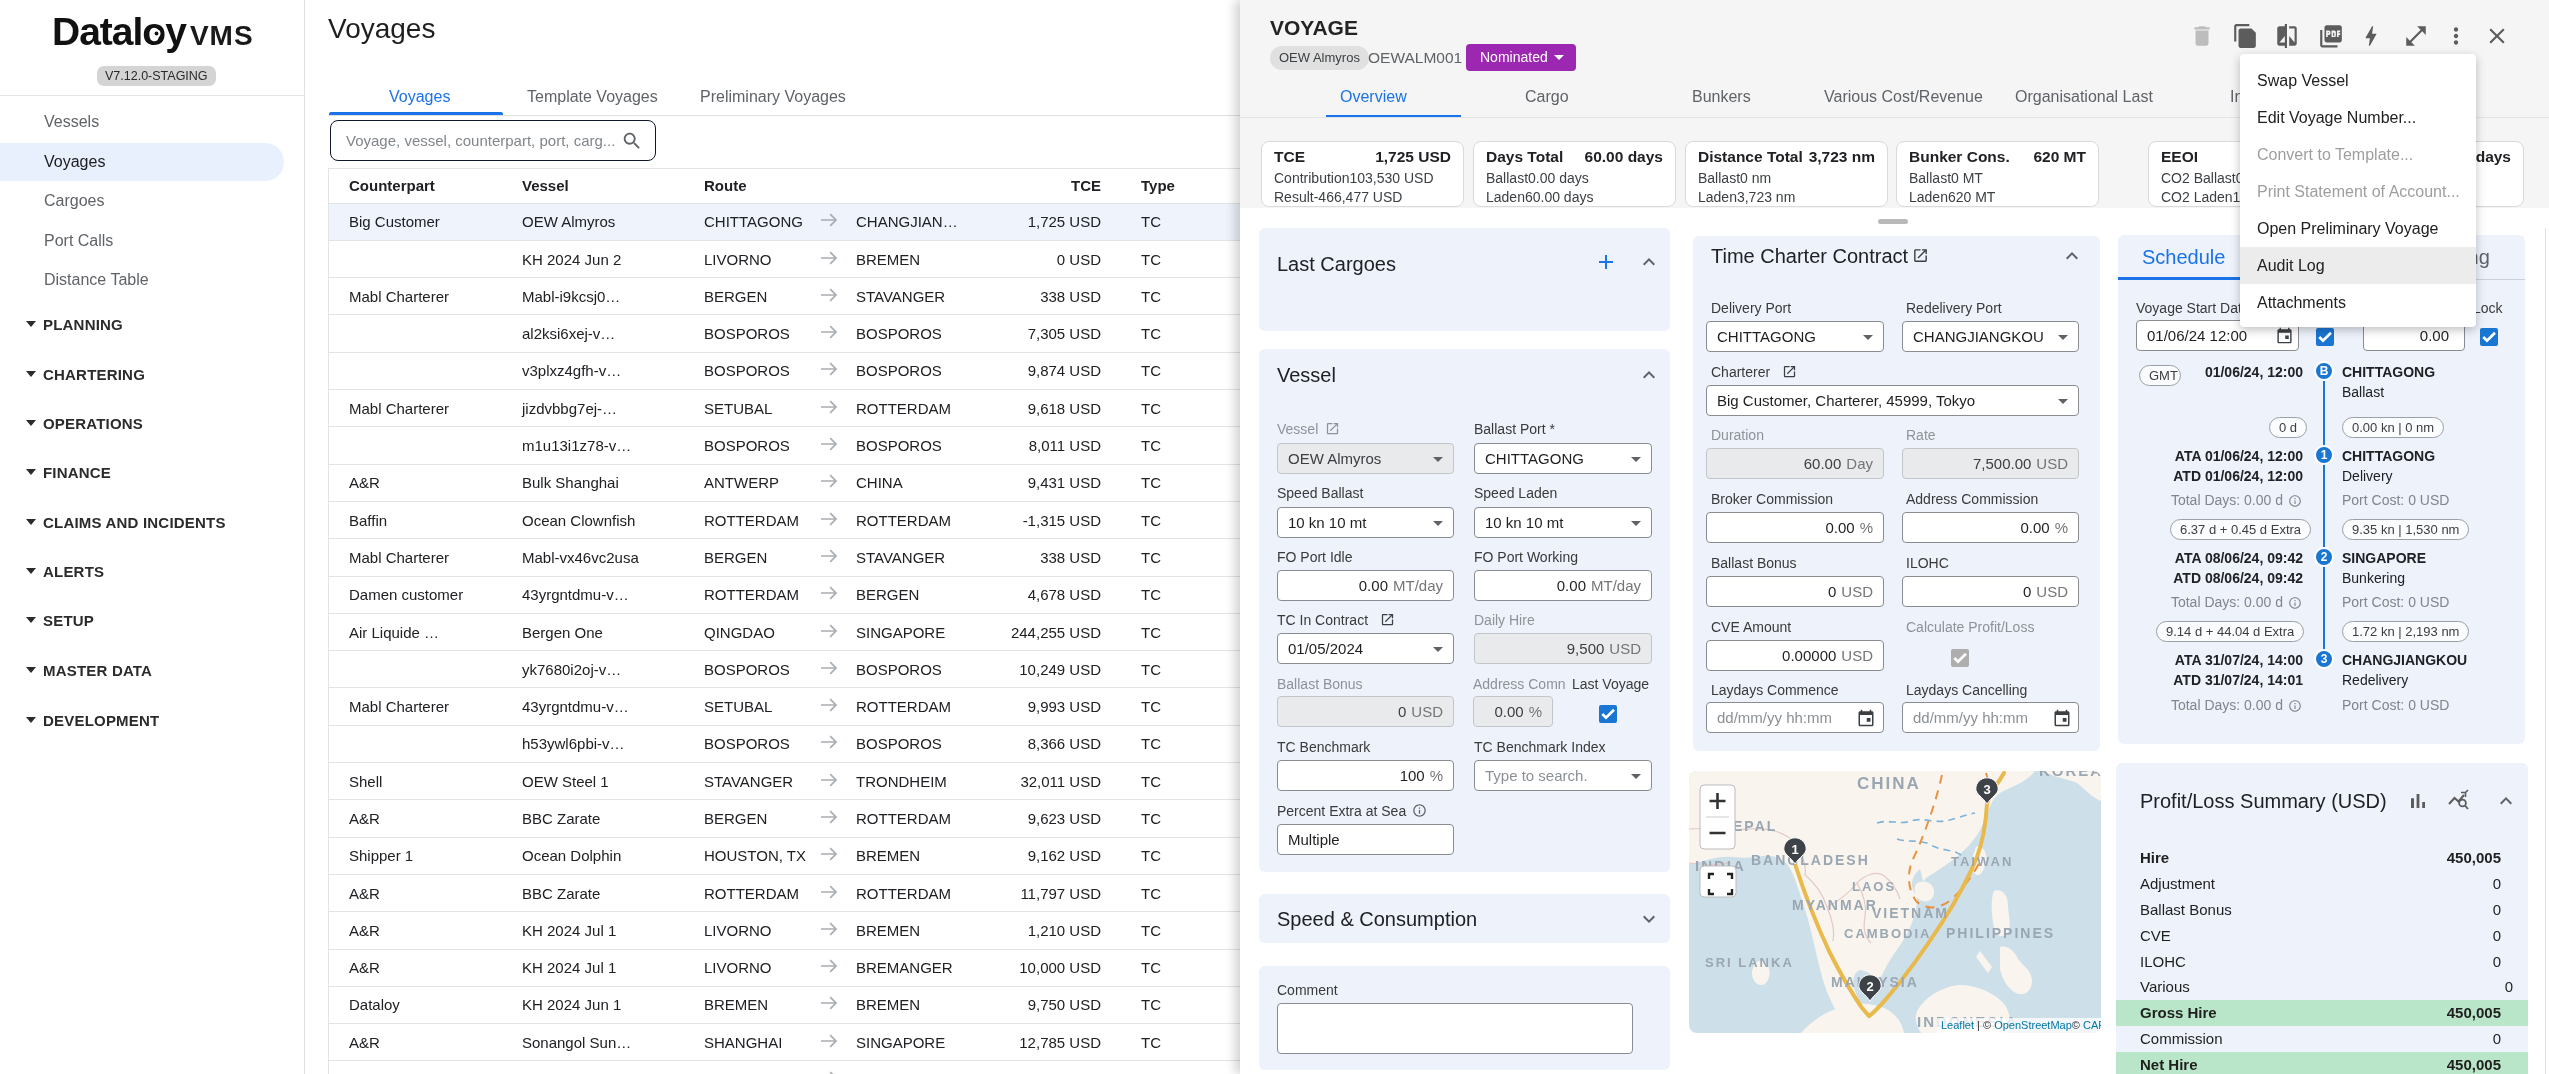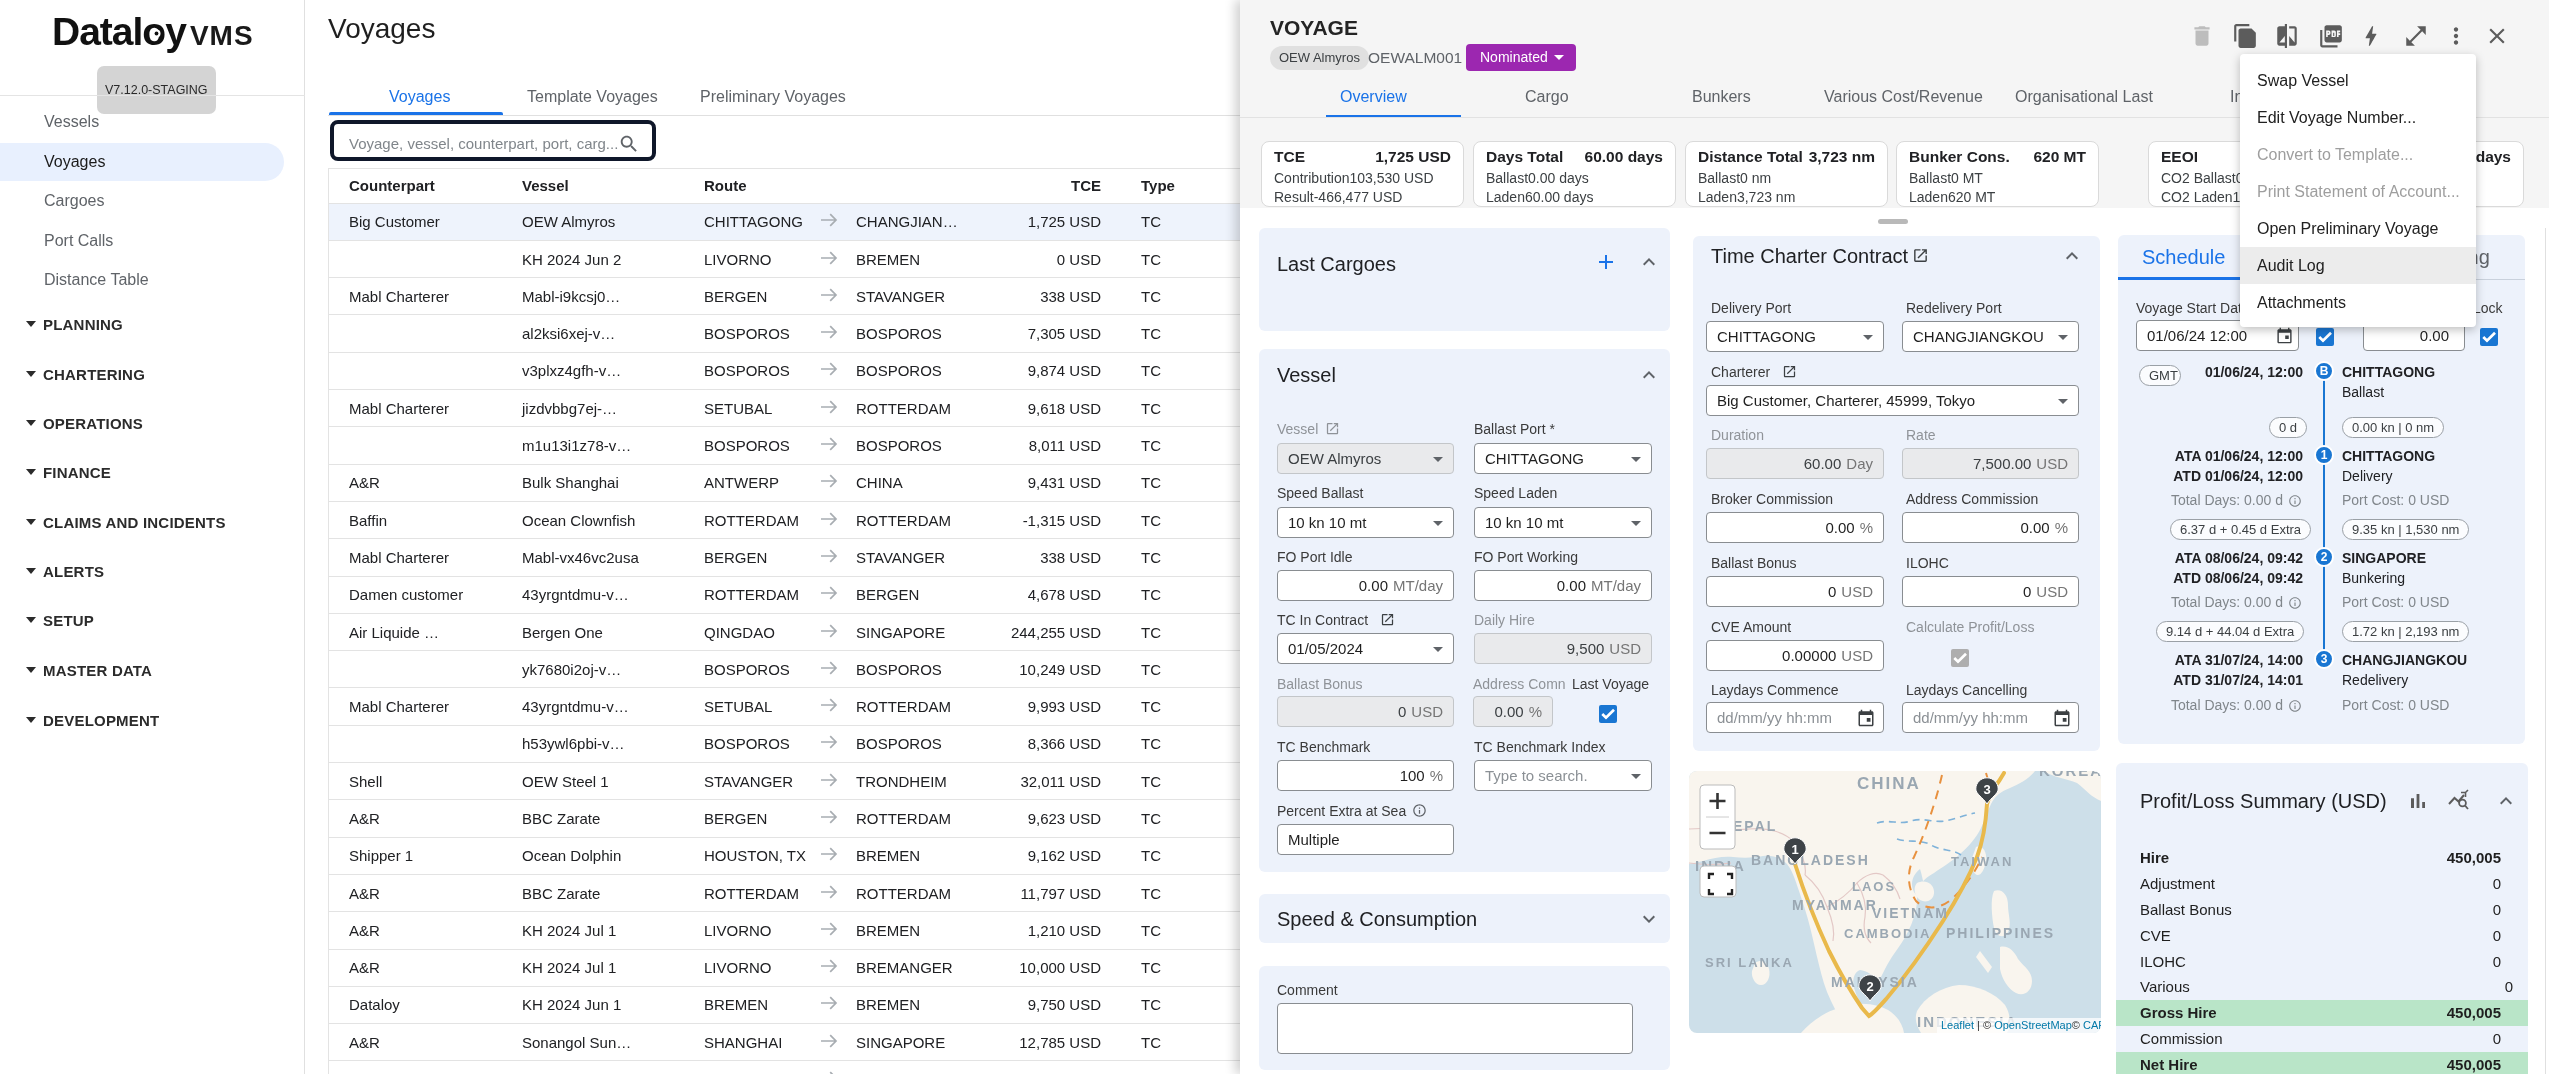--- a/index.html
+++ b/index.html
@@ -3,36 +3,36 @@
 <meta charset="utf-8">
 <style>
 * { margin:0; padding:0; box-sizing:border-box; }
 html,body { width:2549px; height:1074px; overflow:hidden; font-family:"Liberation Sans", sans-serif; background:#fff; color:#1f1f1f; }
 .abs { position:absolute; }
 
 
 #sidebar { position:absolute; left:0; top:0; width:305px; height:1074px; background:#fff; border-right:1px solid #e0e0e0; }
 #logo { position:absolute; left:52px; top:10px; font-size:39px; font-weight:bold; letter-spacing:-1px; color:#111; }
 #logo .vms { font-weight:700; font-size:28px; letter-spacing:1px; color:#1a1a1a; margin-left:4px; }
-#verbadge { position:absolute; left:97px; top:66px; background:#d4d4d4; border-radius:7px; font-size:12.5px; color:#2a2a2a; padding:17px 8px; }
+#verbadge { position:absolute; left:97px; top:66px; background:#d4d4d4; border-radius:7px; font-size:12.5px; color:#2a2a2a; padding:3px 8px; }
 #sidesep { position:absolute; left:0; top:95px; width:305px; height:1px; background:#e4e4e4; }
 .nav { position:absolute; left:44px; font-size:16px; color:#5f6368; }
 .navpill { position:absolute; left:0; top:143px; width:284px; height:38px; background:#e8f0fe; border-radius:0 19px 19px 0; }
 .nav.sel { color:#1b1b1b; }
 .sect { position:absolute; left:43px; font-size:15px; font-weight:bold; color:#2b2b2b; letter-spacing:0.2px; }
 .sect::before { content:""; position:absolute; left:-17px; top:5px; border-left:5px solid transparent; border-right:5px solid transparent; border-top:6px solid #2b2b2b; }
 
 
 #main { position:absolute; left:306px; top:0; width:2243px; height:1074px; background:#fff; }
 #mtitle { position:absolute; left:22px; top:13px; font-size:28px; color:#1f1f1f; }
 .mtab { position:absolute; top:88px; font-size:16px; color:#5f6368; }
 .mtab.act { color:#1a73e8; }
 #mtabline { position:absolute; left:22px; top:115px; width:912px; height:1px; background:#e0e0e0; }
 #mtabind { position:absolute; left:23px; top:112px; width:174px; height:4px; background:#1a73e8; border-radius:2px 2px 0 0; }
-#search { position:absolute; left:24px; top:120px; width:326px; height:41px; border:4px solid #0f172a; border-radius:8px; background:#fff; }
+#search { position:absolute; left:24px; top:120px; width:326px; height:41px; border:1px solid #0f172a; border-radius:8px; background:#fff; }
 #search .ph { position:absolute; left:15px; top:11px; font-size:15px; color:#80868b; width:278px; overflow:hidden; white-space:nowrap; }
 #table { position:absolute; left:22px; top:168px; width:2221px; border-top:1px solid #e3e3e3; border-left:1px solid #e3e3e3; }
 .trow { display:flex; align-items:center; height:37.3px; border-bottom:1px solid #e3e3e3; font-size:15px; color:#202124; }
 .trow.hdr { height:34.6px; font-weight:bold; }
 .trow.hl { background:#eef3fc; }
 .c1 { width:193px; padding-left:20px; flex:none; }
 .c2 { width:182px; flex:none; }
 .c3 { width:114px; flex:none; }
 .carw { width:38px; flex:none; color:#a8adb2; }
 .c4 { width:140px; flex:none; }

